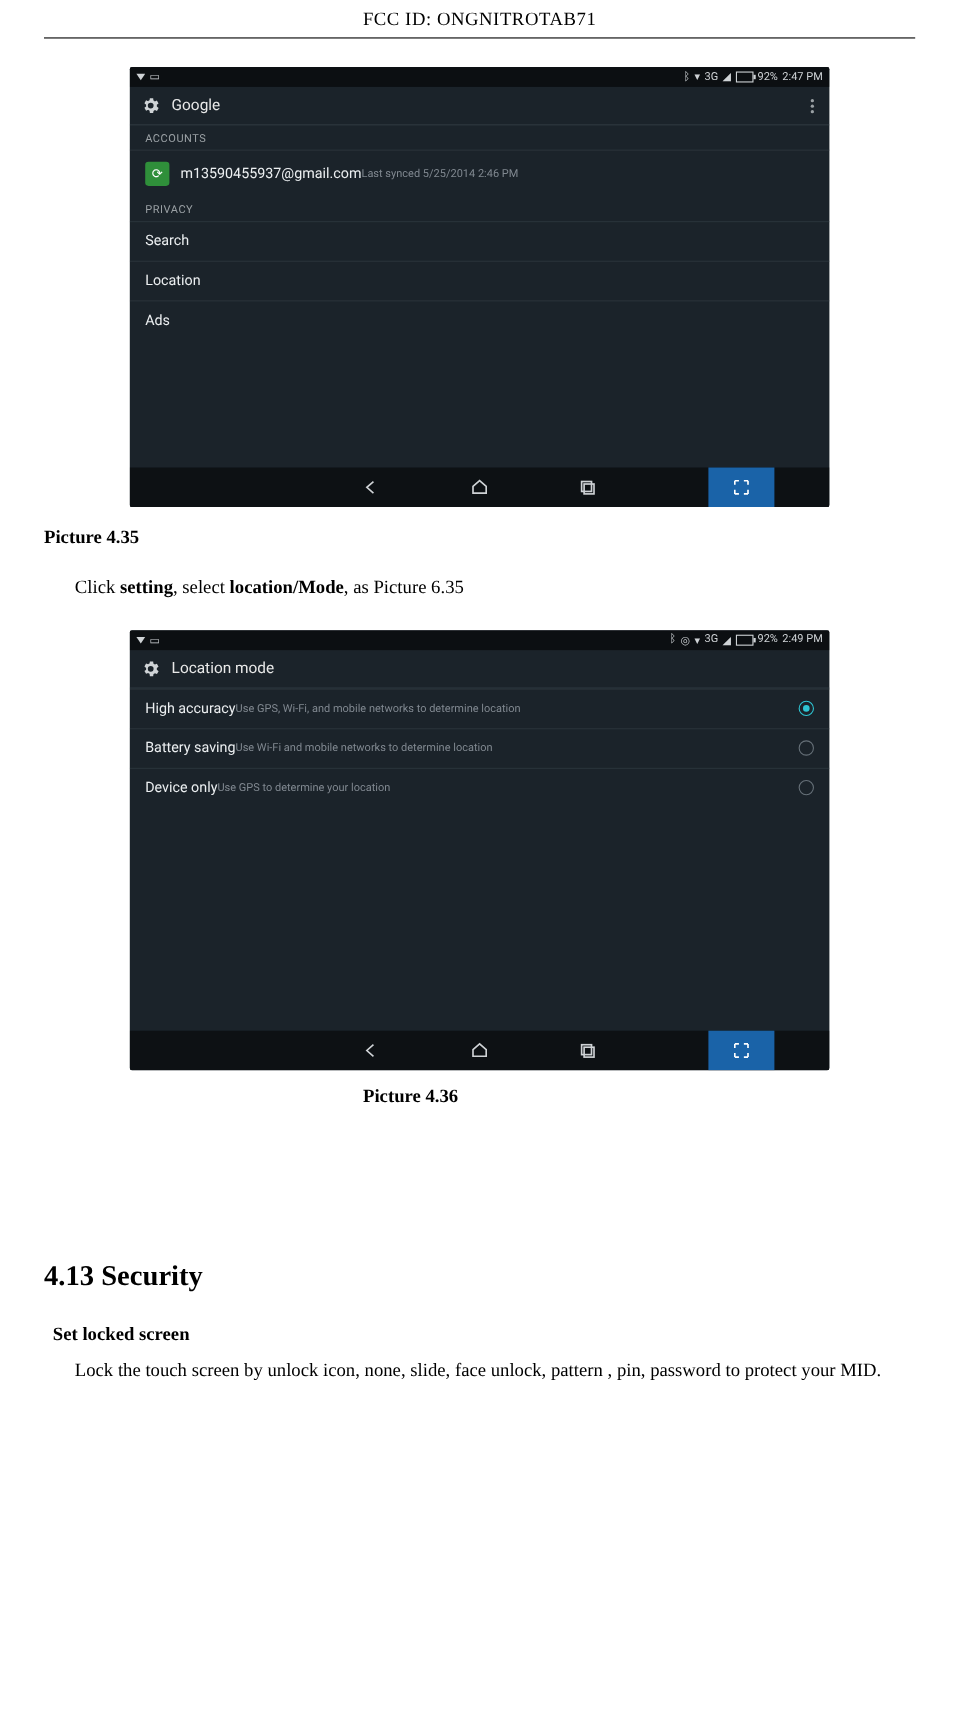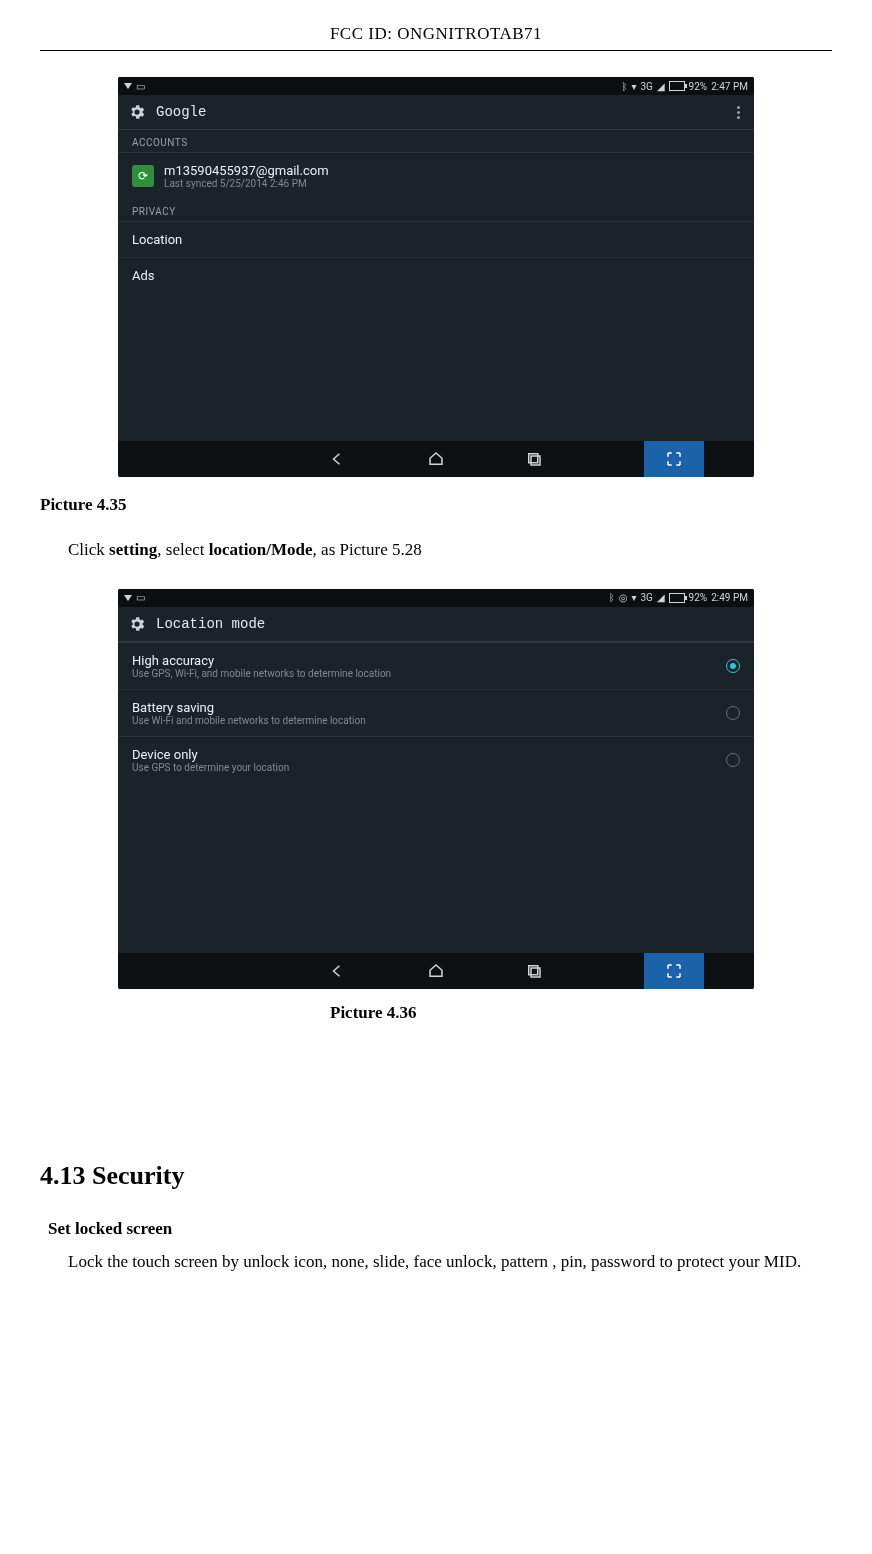--- a/index.html
+++ b/index.html
@@ -5,21 +5,21 @@
   body {
     margin: 0;
     background: #fff;
     font-family: "Times New Roman", Times, serif;
     color: #000;
     width: 872px;
   }
   .page {
     width: 872px;
     box-sizing: border-box;
-    padding: 16px 40px 30px 40px;
+    padding: 0 40px 30px 40px;
   }
   .header {
     text-align: center;
     font-size: 17px;
     padding: 8px 0 6px 0;
     border-bottom: 1.6px solid #000;
     letter-spacing: .5px;
   }
   .caption {
     text-align: left;
@@ -89,21 +89,20 @@
   .shot .statusbar .batt::after{
     content:""; position:absolute; right:-3px; top:2px; width:2px; height:4px; background:#cfd3d6;
   }
   .shot .titlebar {
     height: 34px;
     display: flex;
     align-items: center;
     padding: 0 10px;
     border-bottom: 1px solid #2f3940;
     justify-content: space-between;
-    font-family: Liberation Mono, monospace;
   }
   .shot .titlebar .tleft { display:flex; align-items:center; gap:10px;}
   .shot .gear-svg { width:18px; height:18px; }
   .shot .title { font-size: 14px; color:#e8e8e8;}
   .shot .menu-dots { display:flex; flex-direction:column; gap:2px; padding:4px;}
   .shot .menu-dots span{ width:3px; height:3px; background:#9aa0a4; border-radius:50%;}
 
   .shot .section-label {
     font-size: 10px;
     letter-spacing: .5px;
@@ -111,21 +110,21 @@
     padding: 7px 14px 4px 14px;
   }
   .shot .row {
     padding: 10px 14px 10px 14px;
     border-top: 1px solid #2a333a;
     display:flex;
     align-items:center;
     justify-content:space-between;
   }
   .shot .row:first-of-type { border-top:none;}
-  .shot .row .rtext { display:flex; flex-direction:column;}
+  .shot .row .rtext { display:flex; align-items:center;}
   .shot .row .rtitle { font-size: 13px; color:#eceff1;}
   .shot .row .rsub { font-size: 10px; color:#808890; margin-top:0;}
   .shot .row .acct { display:flex; align-items:center; gap:10px;}
   .shot .row .gsync {
     width:22px; height:22px; border-radius:3px; background:#2f8f3a;
     display:flex; align-items:center; justify-content:center; color:#fff; font-size:12px;
   }
   .shot .radio {
     width:12px; height:12px; border:1px solid #667078; border-radius:50%;
     display:flex; align-items:center; justify-content:center;
@@ -199,20 +198,23 @@
         <div class="gsync">⟳</div>
         <div class="rtext">
           <span class="rtitle">m13590455937@gmail.com</span>
           <span class="rsub">Last synced 5/25/2014 2:46 PM</span>
         </div>
       </div>
     </div>
 
     <div class="section-label">PRIVACY</div>
     <div class="row">
+        <span class="rtitle">Search</span>
+      </div>
+    <div class="row">
         <span class="rtitle">Location</span>
       </div>
     <div class="row">
         <span class="rtitle">Ads</span>
       </div>
 
     <div class="filler" style="--h:auto; flex:1;"></div>
 
     <div class="navbar">
       <div class="navbtn">
@@ -236,21 +238,21 @@
             <path d="M4 4h5M4 4v5M20 4h-5M20 4v5M4 20h5M4 20v-5M20 20h-5M20 20v-5"></path>
           </svg>
         </div>
     </div>
   </div>
 
   <div class="caption">Picture 4.35</div>
 
 
   <p class="body indent">
-    <span>Click </span><b>setting</b><span>, select </span><b>location/Mode</b><span>, as Picture 5.28</span>
+    <span>Click </span><b>setting</b><span>, select </span><b>location/Mode</b><span>, as Picture 6.35</span>
   </p>
 
   <div class="shot" style="height:400px; display:flex; flex-direction:column;">
     <div class="statusbar">
       <div class="left">
         <span class="tri"></span>
         <span>▭</span>
       </div>
       <div class="right">
         <span>ᛒ</span>

